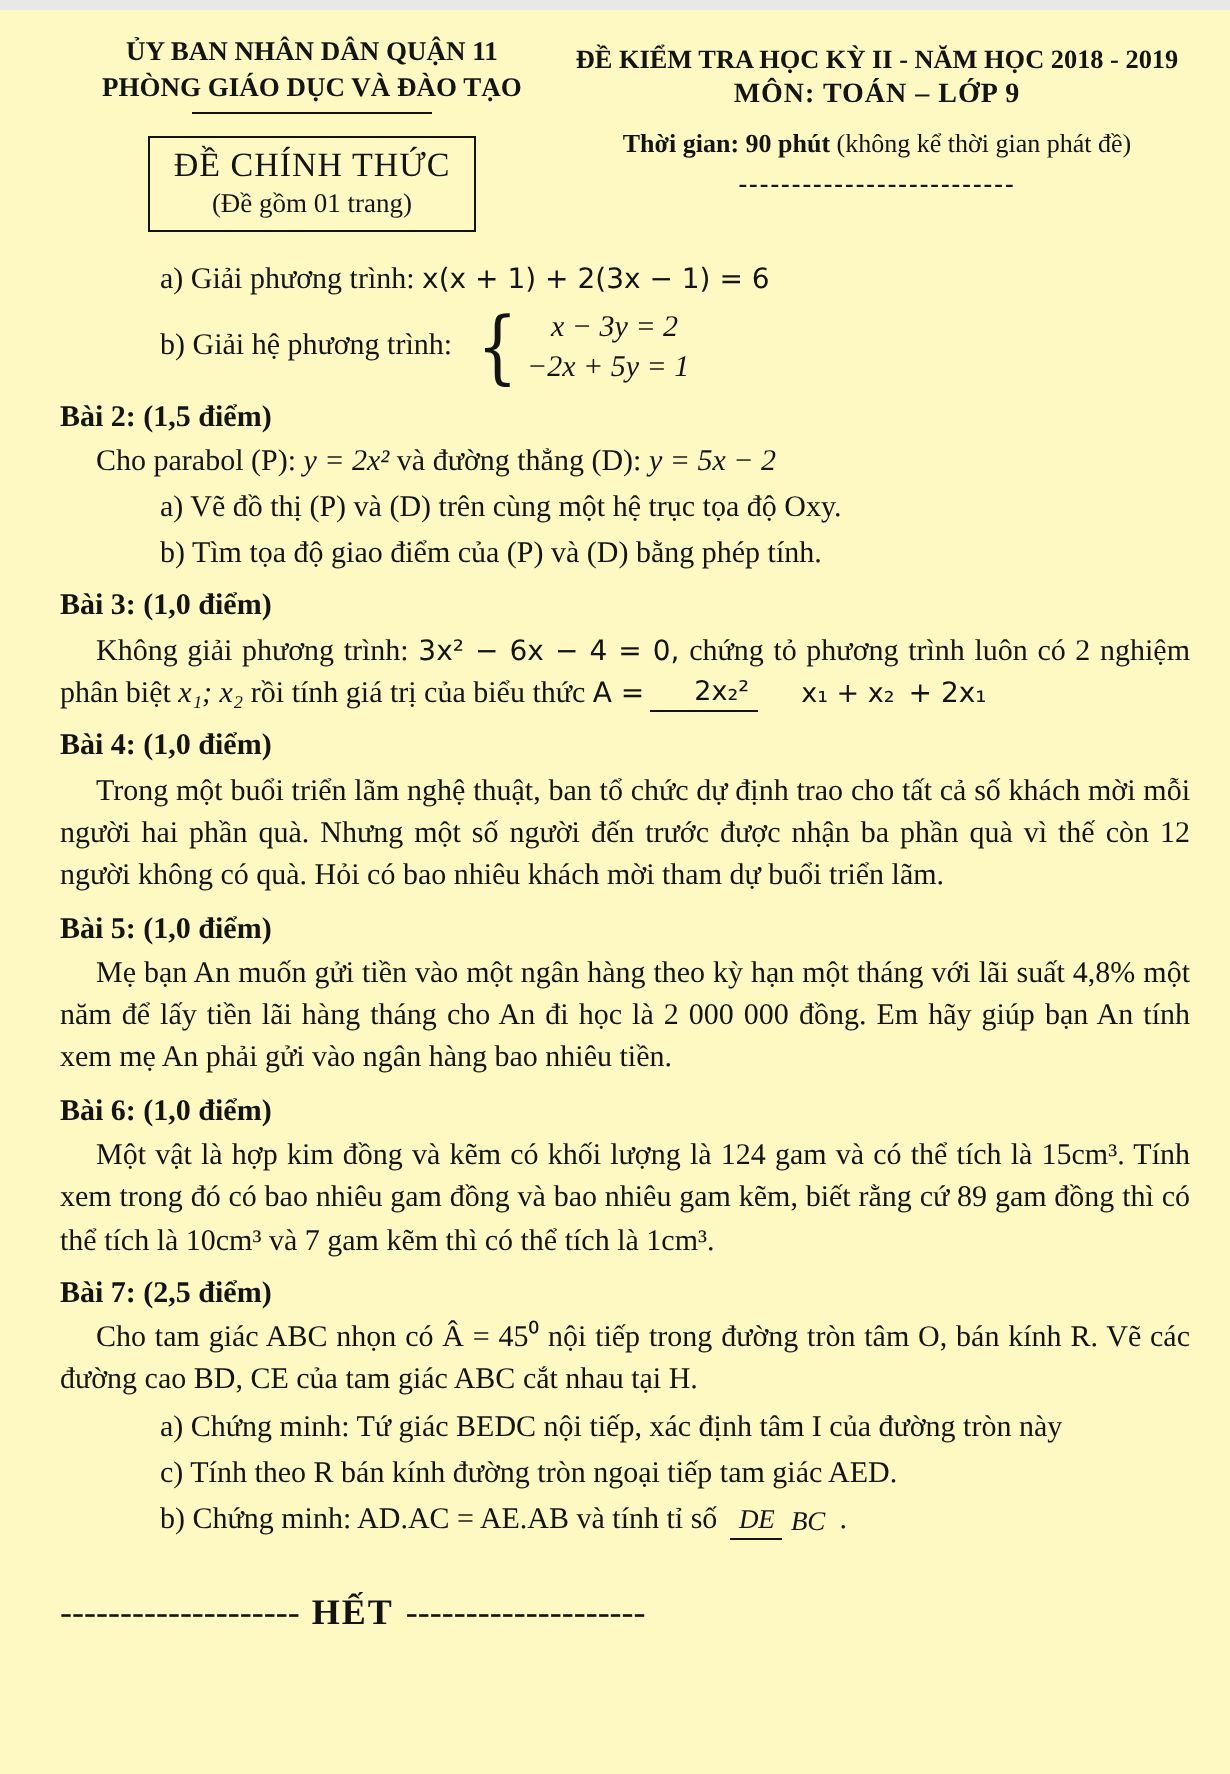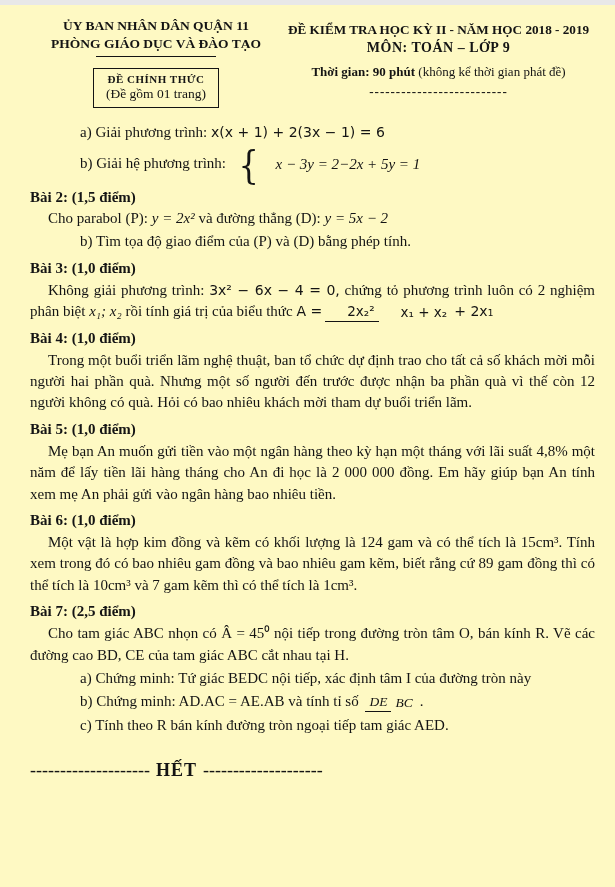--- a/index.html
+++ b/index.html
@@ -16,41 +16,41 @@
   }
   
   .header{display:flex;align-items:flex-start;}
   .header-left{width:252px;text-align:center;flex-shrink:0;}
   .hl-line{font-weight:bold;font-size:13.5px;line-height:1.35;}
   .hl-underline{width:120px;border-top:1.6px solid #141414;margin:3px auto 10px;}
   .official-box{
     display:inline-block;border:1.6px solid #141414;
     padding:4px 12px 5px;margin-top:1px;
   }
-  .box-l1{font-weight:bold;font-size:11px;letter-spacing:.5px;}
+  .box-l1{font-weight:normal;font-size:17px;letter-spacing:.5px;}
   .box-l2{font-size:13.5px;margin-top:1px;}
   .header-right{flex:1;text-align:center;padding-top:4px;}
   .hr1{font-weight:bold;font-size:13.2px;line-height:1.3;}
   .hr2{font-weight:bold;font-size:14px;margin-top:2px;letter-spacing:.5px;}
   .hr3{font-size:13px;margin-top:8px;}
   .hr3 .bold{font-weight:bold;}
   .hr4{font-weight:bold;font-size:13px;margin-top:4px;letter-spacing:1px;}
   
   .body{margin-top:14px;font-size:15px;line-height:1.42;}
   .prob-heading{font-weight:bold;margin-top:5px;}
   .indent-line{padding-left:18px;}
   .sub-line{padding-left:50px;margin-top:2px;}
   .para{text-align:justify;text-indent:18px;margin-top:1px;}
   .math-sans{font-family:"DejaVu Sans", sans-serif;font-size:14px;}
   .math-it{font-style:italic;}
   
   .system-line{display:flex;align-items:center;margin-top:2px;}
   .system{display:inline-flex;align-items:center;margin-left:10px;}
   .brace{font-size:40px;font-weight:300;line-height:.9;font-family:"DejaVu Serif", serif;transform:scaleX(.8);}
-  .sys-eqs{display:inline-flex;flex-direction:row;margin-left:2px;}
+  .sys-eqs{display:inline-flex;flex-direction:column;margin-left:2px;}
   .sys-eqs .math-it{line-height:1.35;}
   .sys-eqs .eq2{padding-left:0;}
   .sys-eqs .eq1{padding-left:12px;}
   
   .frac{
     display:inline-flex;flex-direction:row;vertical-align:middle;
     text-align:center;margin:0 3px;line-height:1.15;
     font-family:"DejaVu Sans", sans-serif;font-size:13.5px;
   }
   .frac .num{border-bottom:1.2px solid #141414;padding:0 4px 1px;}
@@ -104,20 +104,21 @@
           </span>
         </span>
       </div>
     </div>
 
     <div>
       <div class="prob-heading">Bài 2: (1,5 điểm)</div>
       <div class="indent-line">
         <span>Cho parabol (P): </span><span class="math-it">y = 2x²</span><span> và đường thẳng (D): </span><span class="math-it">y = 5x − 2</span>
       </div>
+      <div class="sub-line">a) Vẽ đồ thị (P) và (D) trên cùng một hệ trục tọa độ Oxy.</div>
       <div class="sub-line">b) Tìm tọa độ giao điểm của (P) và (D) bằng phép tính.</div>
     </div>
 
     <div>
       <div class="prob-heading">Bài 3: (1,0 điểm)</div>
       <div class="para">
         <span>Không giải phương trình: </span><span class="math-sans">3x² − 6x − 4 = 0,</span><span> chứng tỏ phương trình luôn có 2 nghiệm phân biệt </span><span class="math-it">x₁; x₂</span><span> rồi tính giá trị của biểu thức </span><span class="math-sans">A =</span><span class="frac">
             <span class="num">2x₂²</span>
             <span class="den">x₁ + x₂</span>
           </span><span class="math-sans">+ 2x₁</span>
@@ -138,27 +139,27 @@
       <div class="prob-heading">Bài 6: (1,0 điểm)</div>
       <div class="para">Một vật là hợp kim đồng và kẽm có khối lượng là 124 gam và có thể tích là 15cm³. Tính xem trong đó có bao nhiêu gam đồng và bao nhiêu gam kẽm, biết rằng cứ 89 gam đồng thì có thể tích là 10cm³ và 7 gam kẽm thì có thể tích là 1cm³.</div>
     </div>
 
     <div>
       <div class="prob-heading">Bài 7: (2,5 điểm)</div>
       <div class="para">
         <span>Cho tam giác ABC nhọn có </span><span>Â = 45⁰</span><span> nội tiếp trong đường tròn tâm O, bán kính R. Vẽ các đường cao BD, CE của tam giác ABC cắt nhau tại H.</span>
       </div>
       <div class="sub-line">a) Chứng minh: Tứ giác BEDC nội tiếp, xác định tâm I của đường tròn này</div>
+      <div class="sub-line">c) Tính theo R bán kính đường tròn ngoại tiếp tam giác AED.</div>
       <div class="sub-line">
         <span>b) Chứng minh:  AD.AC = AE.AB và tính tỉ số </span><span class="frac">
             <span class="num frac-serif">DE</span>
             <span class="den frac-serif">BC</span>
           </span><span>.</span>
       </div>
-      <div class="sub-line">c) Tính theo R bán kính đường tròn ngoại tiếp tam giác AED.</div>
     </div>
 
     <div class="footer">
       <span>--------------------</span><span class="het">HẾT</span><span>--------------------</span>
     </div>
 
   </div>
 </div>
 
 </body></html>

